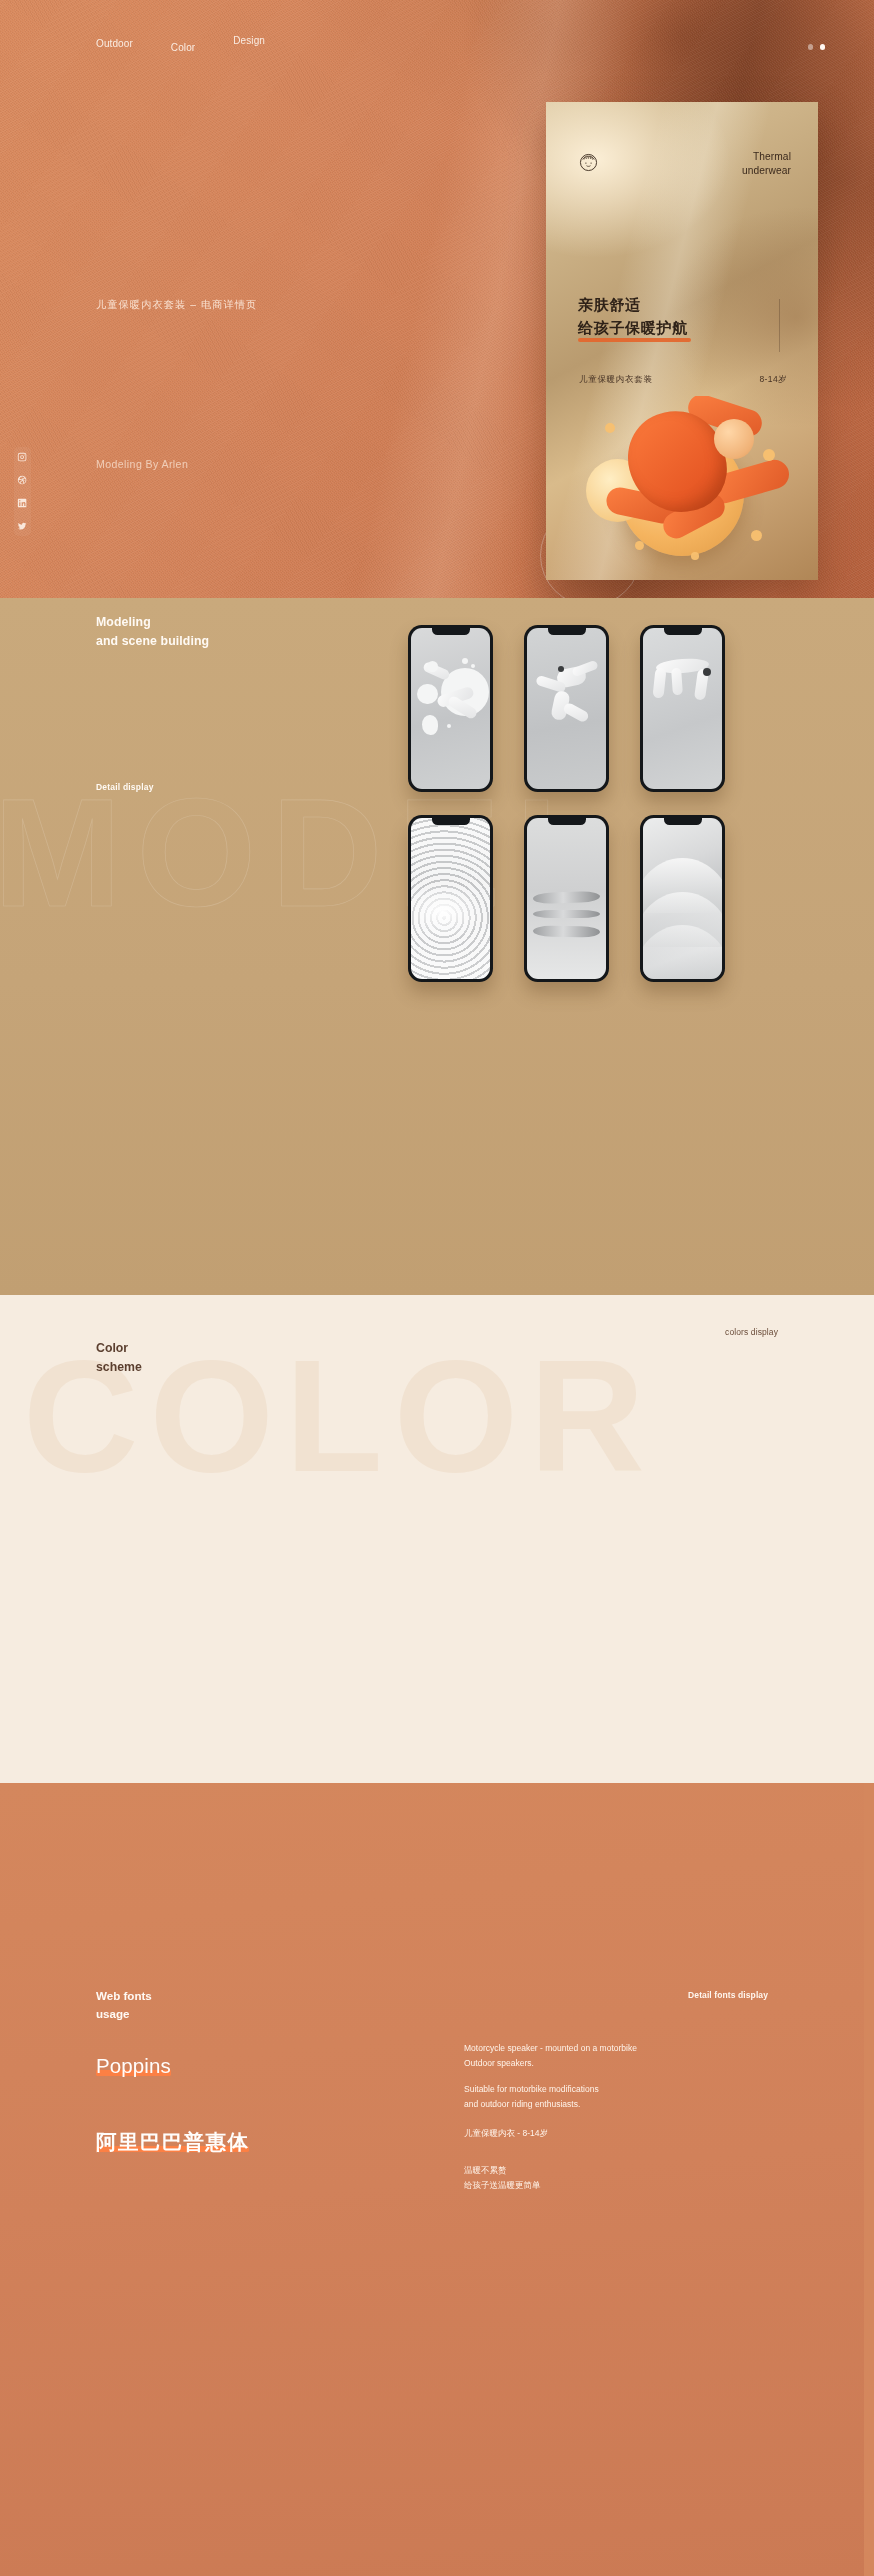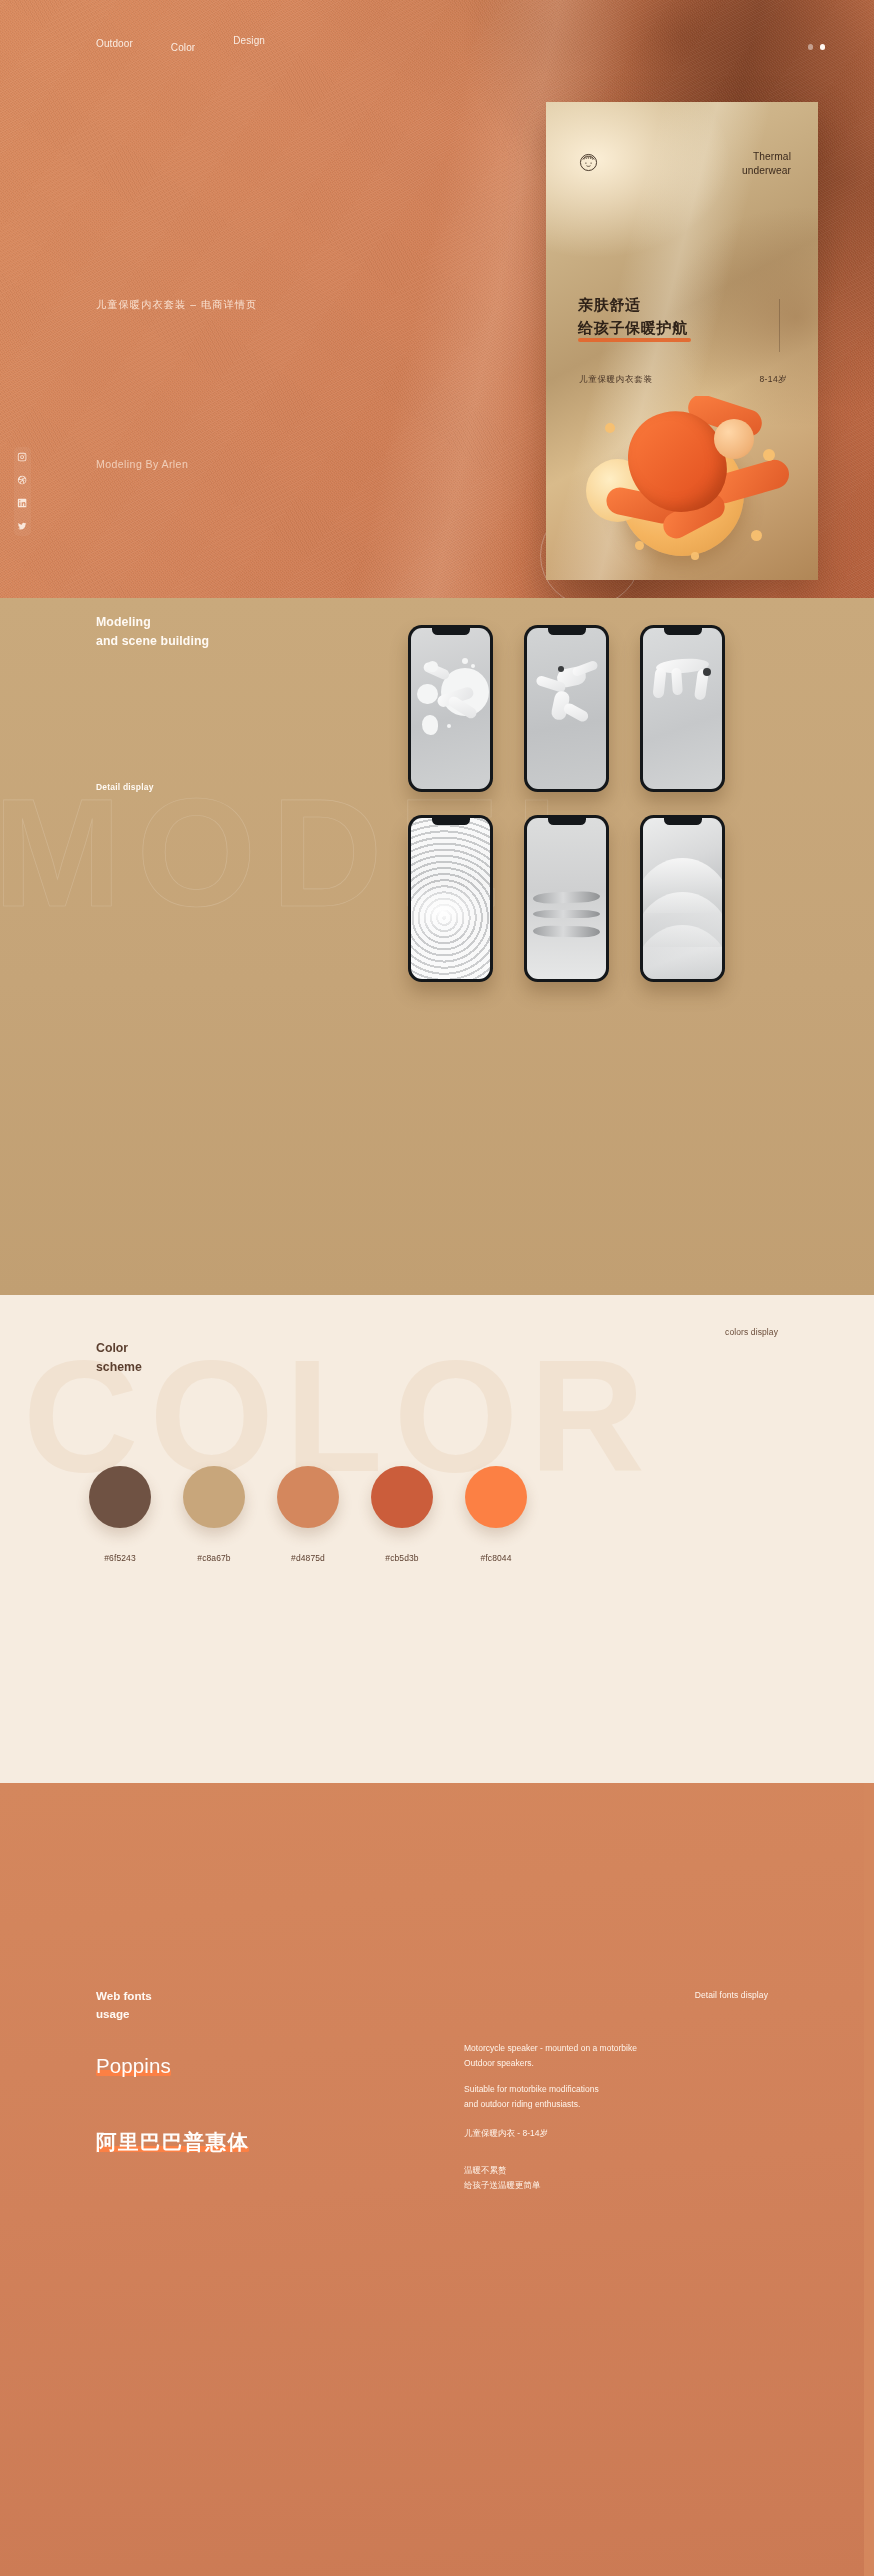--- a/index.html
+++ b/index.html
@@ -234,21 +234,21 @@
   .fontsec{
     position:relative; width:864px; height:794px; overflow:hidden;
     background:linear-gradient(175deg,#d4875d 0%,#d1815a 50%,#cb7a54 100%);
   }
   .f-title{
     position:absolute; left:96px; top:1985px; z-index:3;
     color:#fffaf5; font-size:11.6px; font-weight:700; line-height:1.52;
   }
   .f-right{
     position:absolute; right:96px; top:1989px; z-index:3;
-    color:#fff6ee; font-size:8.5px; font-weight:400; letter-spacing:0.1px;margin-left:48px;
+    color:#fff6ee; font-size:8.5px; font-weight:700; letter-spacing:0.1px;margin-left:48px;
   }
   .f-row{ position:absolute; left:96px; z-index:3; }
   .f-name{
     color:#fffdfb; font-size:20.5px; font-weight:400; letter-spacing:0.1px;
     position:relative; display:inline-block; line-height:1.25;
   }
   .f-name.cn{ font-size:20.5px; font-weight:700; letter-spacing:1.4px; }
   .f-name:after{
     content:""; position:absolute; left:0; right:0; bottom:2.7px; height:5.5px;
     background:#fc8044; z-index:-1; border-radius:1.4px;
@@ -421,42 +421,20 @@
 
 <section class="colorsec">
   <div class="ghost-color">COLOR</div>
 
   <h2 class="col-title" style="position:absolute;left:96px;top:44px">
     <span>Color</span><br>
     <span>scheme</span>
   </h2>
   <div class="col-right" style="position:absolute;right:96px;top:32px">colors display</div>
 
-  <div class="swatches" style="position:absolute;left:89px;top:171px">
-    <div class="sw">
-      <div class="circ" style="background:#6f5243"></div>
-      <div class="hex">#6f5243</div>
-    </div>
-    <div class="sw">
-      <div class="circ" style="background:#c8a67b"></div>
-      <div class="hex">#c8a67b</div>
-    </div>
-    <div class="sw">
-      <div class="circ" style="background:#d4875d"></div>
-      <div class="hex">#d4875d</div>
-    </div>
-    <div class="sw">
-      <div class="circ" style="background:#cb5d3b"></div>
-      <div class="hex">#cb5d3b</div>
-    </div>
-    <div class="sw">
-      <div class="circ" style="background:#fc8044"></div>
-      <div class="hex">#fc8044</div>
-    </div>
-  </div>
 </section>
 
 <section class="fontsec">
   <h2 class="f-title" style="position:absolute;left:96px;top:204px">
     <span>Web fonts</span><br>
     <span>usage</span>
   </h2>
   <div class="f-right" style="position:absolute;right:96px;top:207px">Detail fonts display</div>
 
   <div class="f-row" style="top:270px">

